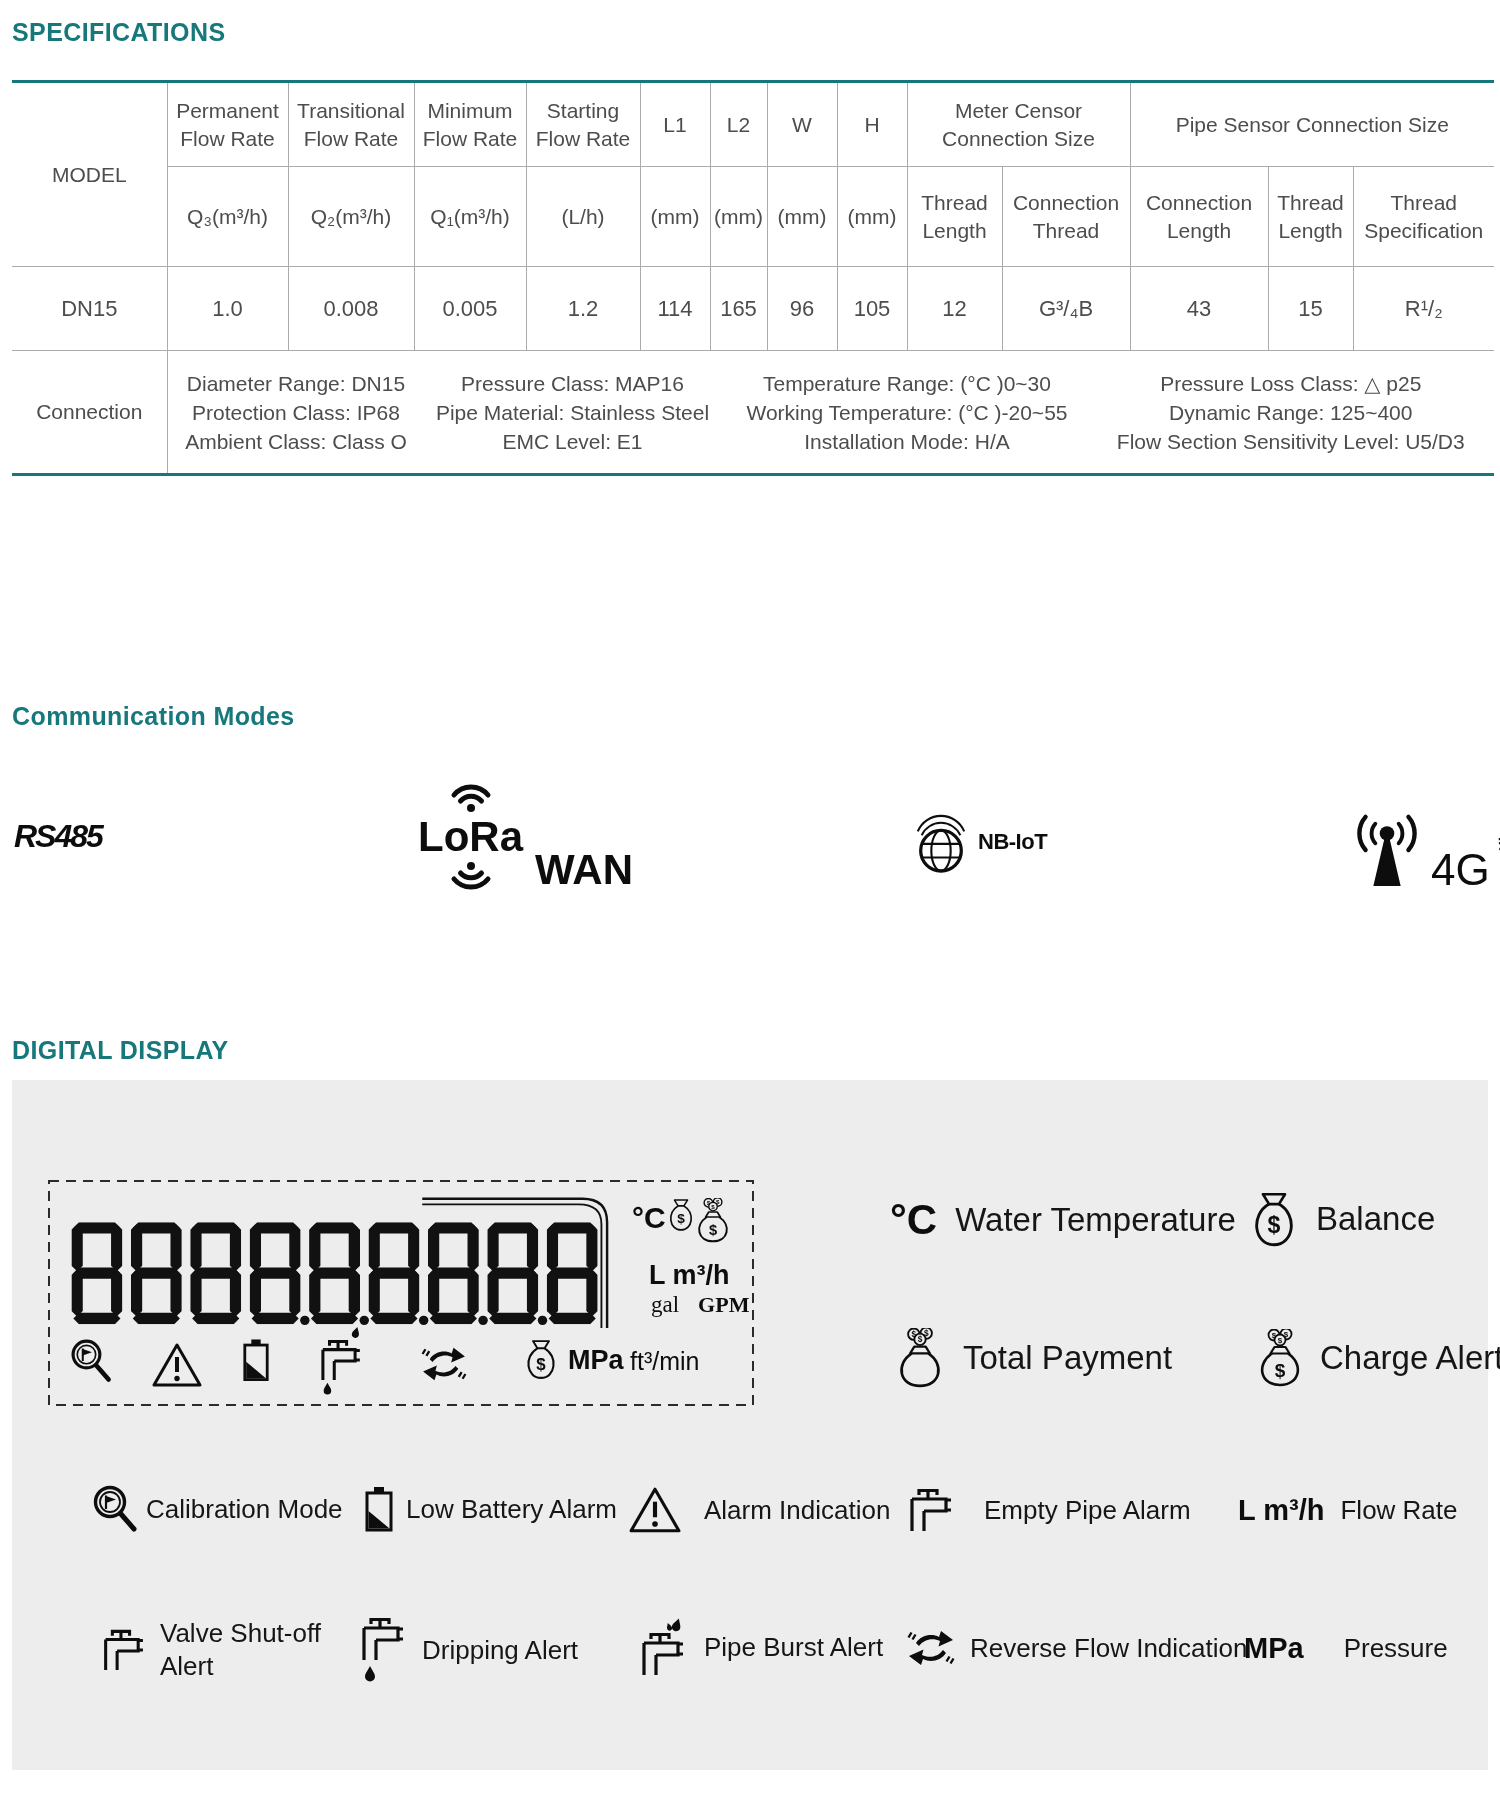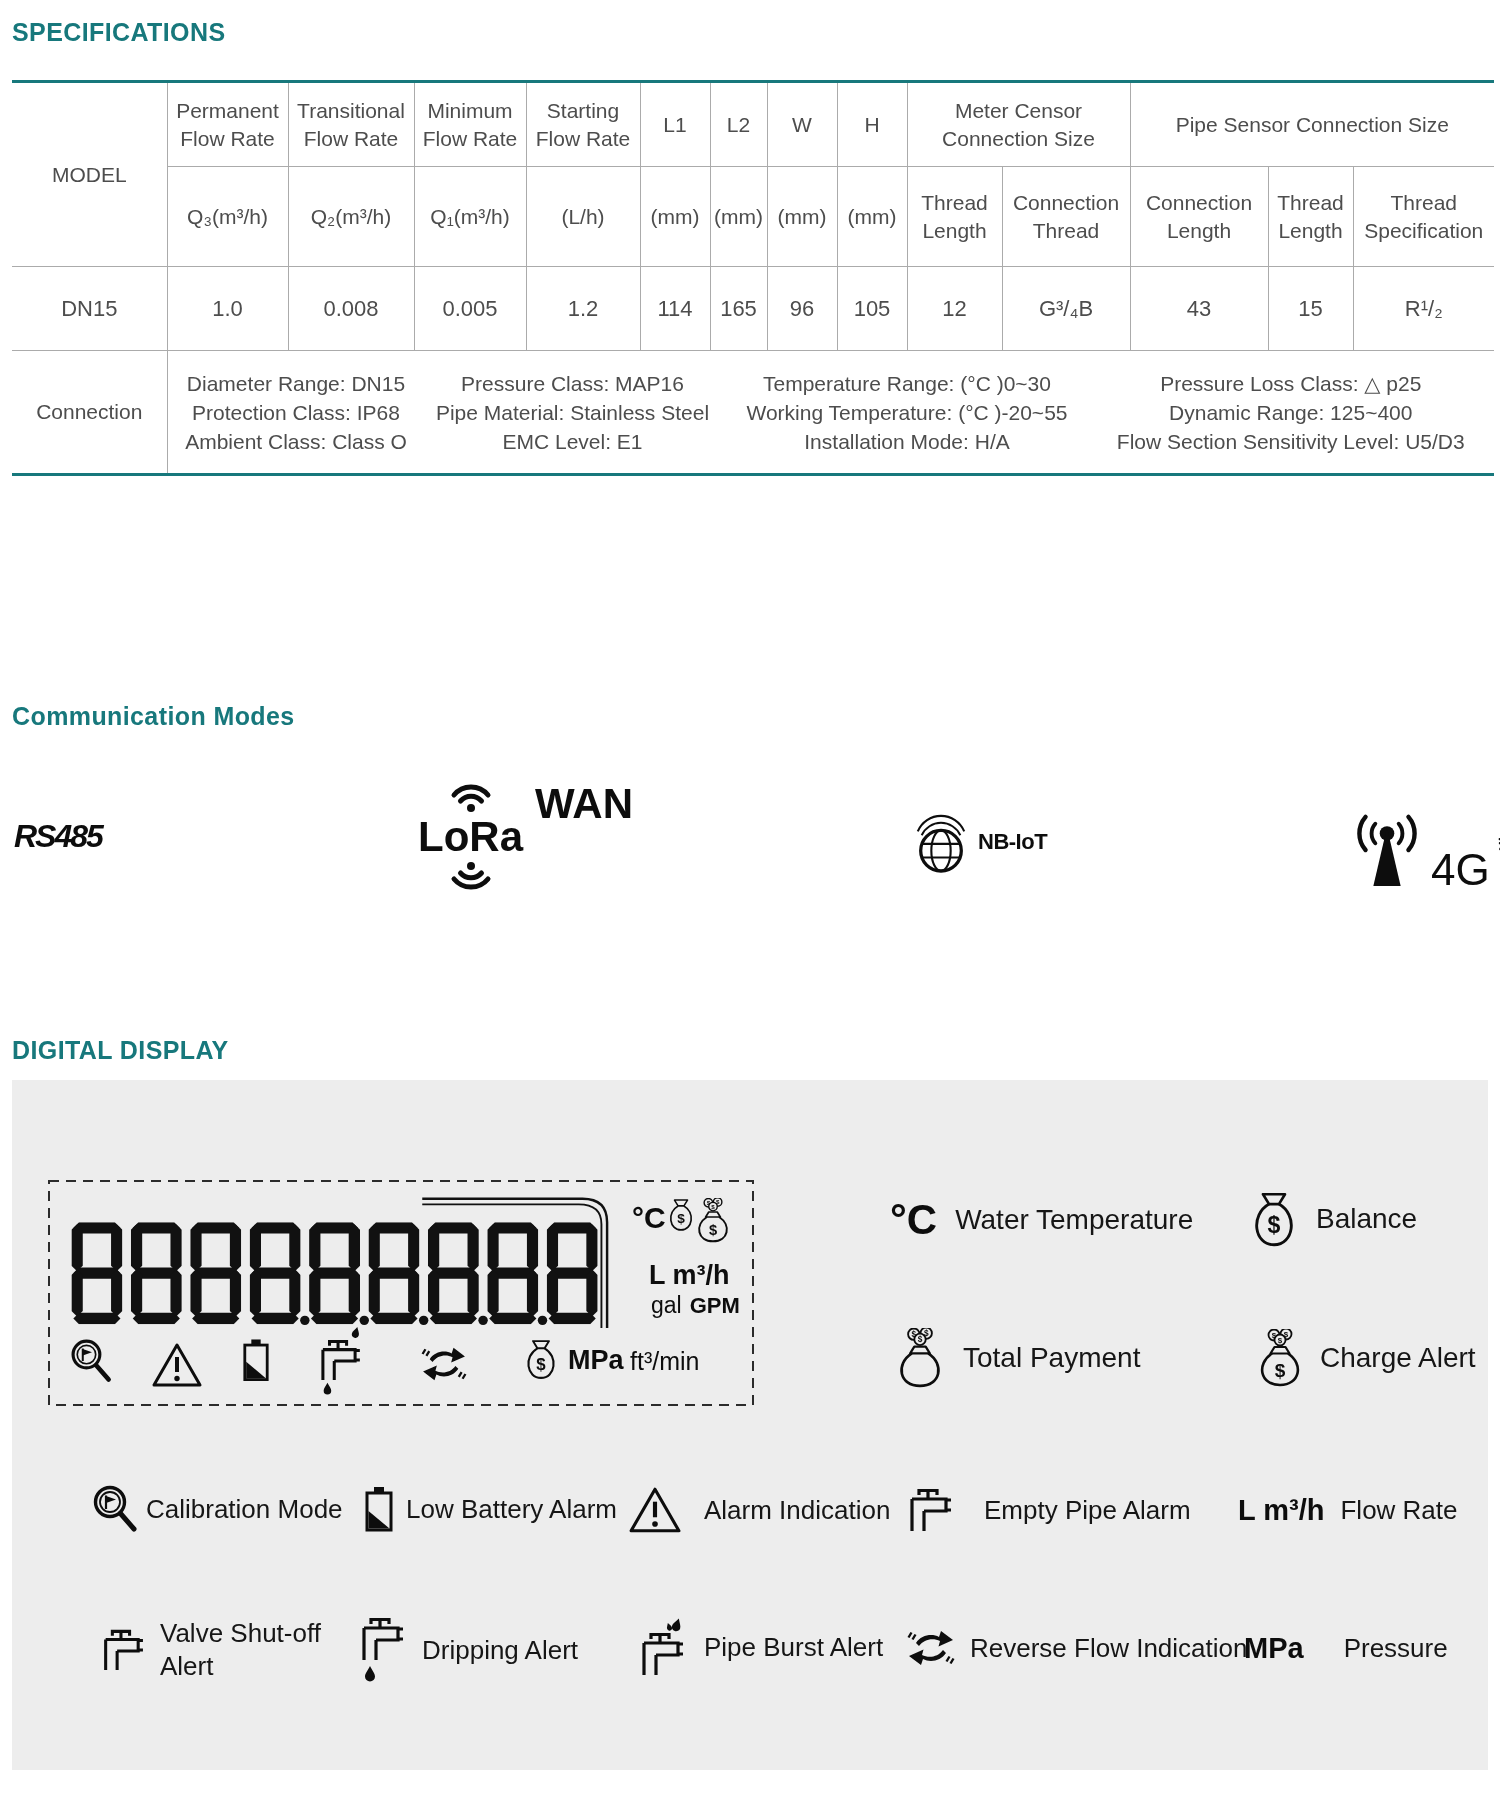--- a/index.html
+++ b/index.html
@@ -21,50 +21,50 @@
     text-align:center;vertical-align:middle;padding:0 3px;line-height:1.32;
   }
   tr.r1 th{height:83px;}
   tr.r2 th{height:99px;}
   tr.r3 td{height:83px;font-size:22px;}
   td.plabel{height:122px;}
   td.pcell{text-align:left;padding:10px 0 10px 3px;}
   .pcols{display:flex;}
   .pcol > div{font-size:21px;line-height:29px;white-space:nowrap;color:#4d4d4d;}
   .rs485{position:absolute;left:14px;top:818px;font-size:32px;font-weight:700;font-style:italic;letter-spacing:-2px;color:#0d0d0d;}
-  .lora-wrap{position:absolute;left:418px;top:783px;display:flex;align-items:flex-start;gap:12px;}
+  .lora-wrap{position:absolute;left:418px;top:783px;display:flex;align-items:flex-end;gap:12px;}
   .lora-col{display:flex;flex-direction:column;align-items:center;gap:3px;}
   .lora-text,.wan-text{font-size:42px;font-weight:700;color:#0d0d0d;line-height:1;}
   .arcs{width:62px;height:30px;}
   .arcs.down{transform:rotate(180deg);}
   .nbiot-wrap{position:absolute;left:912px;top:810px;display:flex;align-items:center;gap:8px;}
   .nbiot-text{font-size:22px;font-weight:700;color:#0d0d0d;letter-spacing:-.5px;}
   .g4-wrap{position:absolute;left:1345px;top:812px;display:flex;align-items:flex-end;gap:2px;}
   .g4-text{font-size:44px;color:#0d0d0d;line-height:.85;}
   .mini-arcs{width:24px;height:24px;margin-bottom:30px;}
   
   .panel{position:absolute;left:12px;top:1080px;width:1476px;height:690px;background:#ededed;}
   .lcd-box{position:absolute;left:36px;top:100px;width:706px;height:226px;}
   .lcd-border{position:absolute;left:0;top:0;}
   .lcd-digits{position:absolute;left:14px;top:14px;width:580px;height:auto;}
   .seg{fill:#111;}
   .bracket{fill:none;stroke:#111;}
   .lcd-cluster1{position:absolute;left:584px;top:18px;display:flex;align-items:flex-start;gap:2px;}
   .lcd-celsius{font-size:30px;font-weight:700;color:#0d0d0d;margin-top:5px;line-height:1;}
   .lcd-flow{position:absolute;left:601px;top:80px;font-size:27px;font-weight:700;color:#0d0d0d;white-space:nowrap;}
-  .lcd-gal-row{position:absolute;left:603px;top:112px;display:flex;align-items:flex-end;gap:8px;color:#0d0d0d;}
+  .lcd-gal-row{position:absolute;left:603px;top:112px;display:flex;align-items:flex-end;gap:19px;color:#0d0d0d;font-family:Liberation Serif, serif;}
   .lcd-gal{font-size:23px;}
   .lcd-gpm{font-size:22px;font-weight:700;}
   .lcd-bottom-ic{position:absolute;}
   .lcd-mpa{position:absolute;left:520px;top:165px;font-size:27px;font-weight:700;color:#0d0d0d;}
   .lcd-ft{position:absolute;left:582px;top:167px;font-size:25px;color:#0d0d0d;white-space:nowrap;}
   
   .leg{position:absolute;display:flex;align-items:center;color:#161616;}
   .leg .lbl{font-size:26px;white-space:nowrap;color:#161616;}
-  .leg-right .lbl{font-size:28px;}
+  .leg-right .lbl{font-size:33px;}
   .cels-big{font-size:42px;font-weight:700;color:#0d0d0d;line-height:1;}
   .unit-big{font-size:29px;font-weight:700;color:#0d0d0d;white-space:nowrap;}
   .two-line{font-size:26px;line-height:33px;text-align:left;white-space:nowrap;}
 </style>
 </head>
 <body>
 
 <svg width="0" height="0" style="position:absolute" aria-hidden="true">
   <defs>
 

